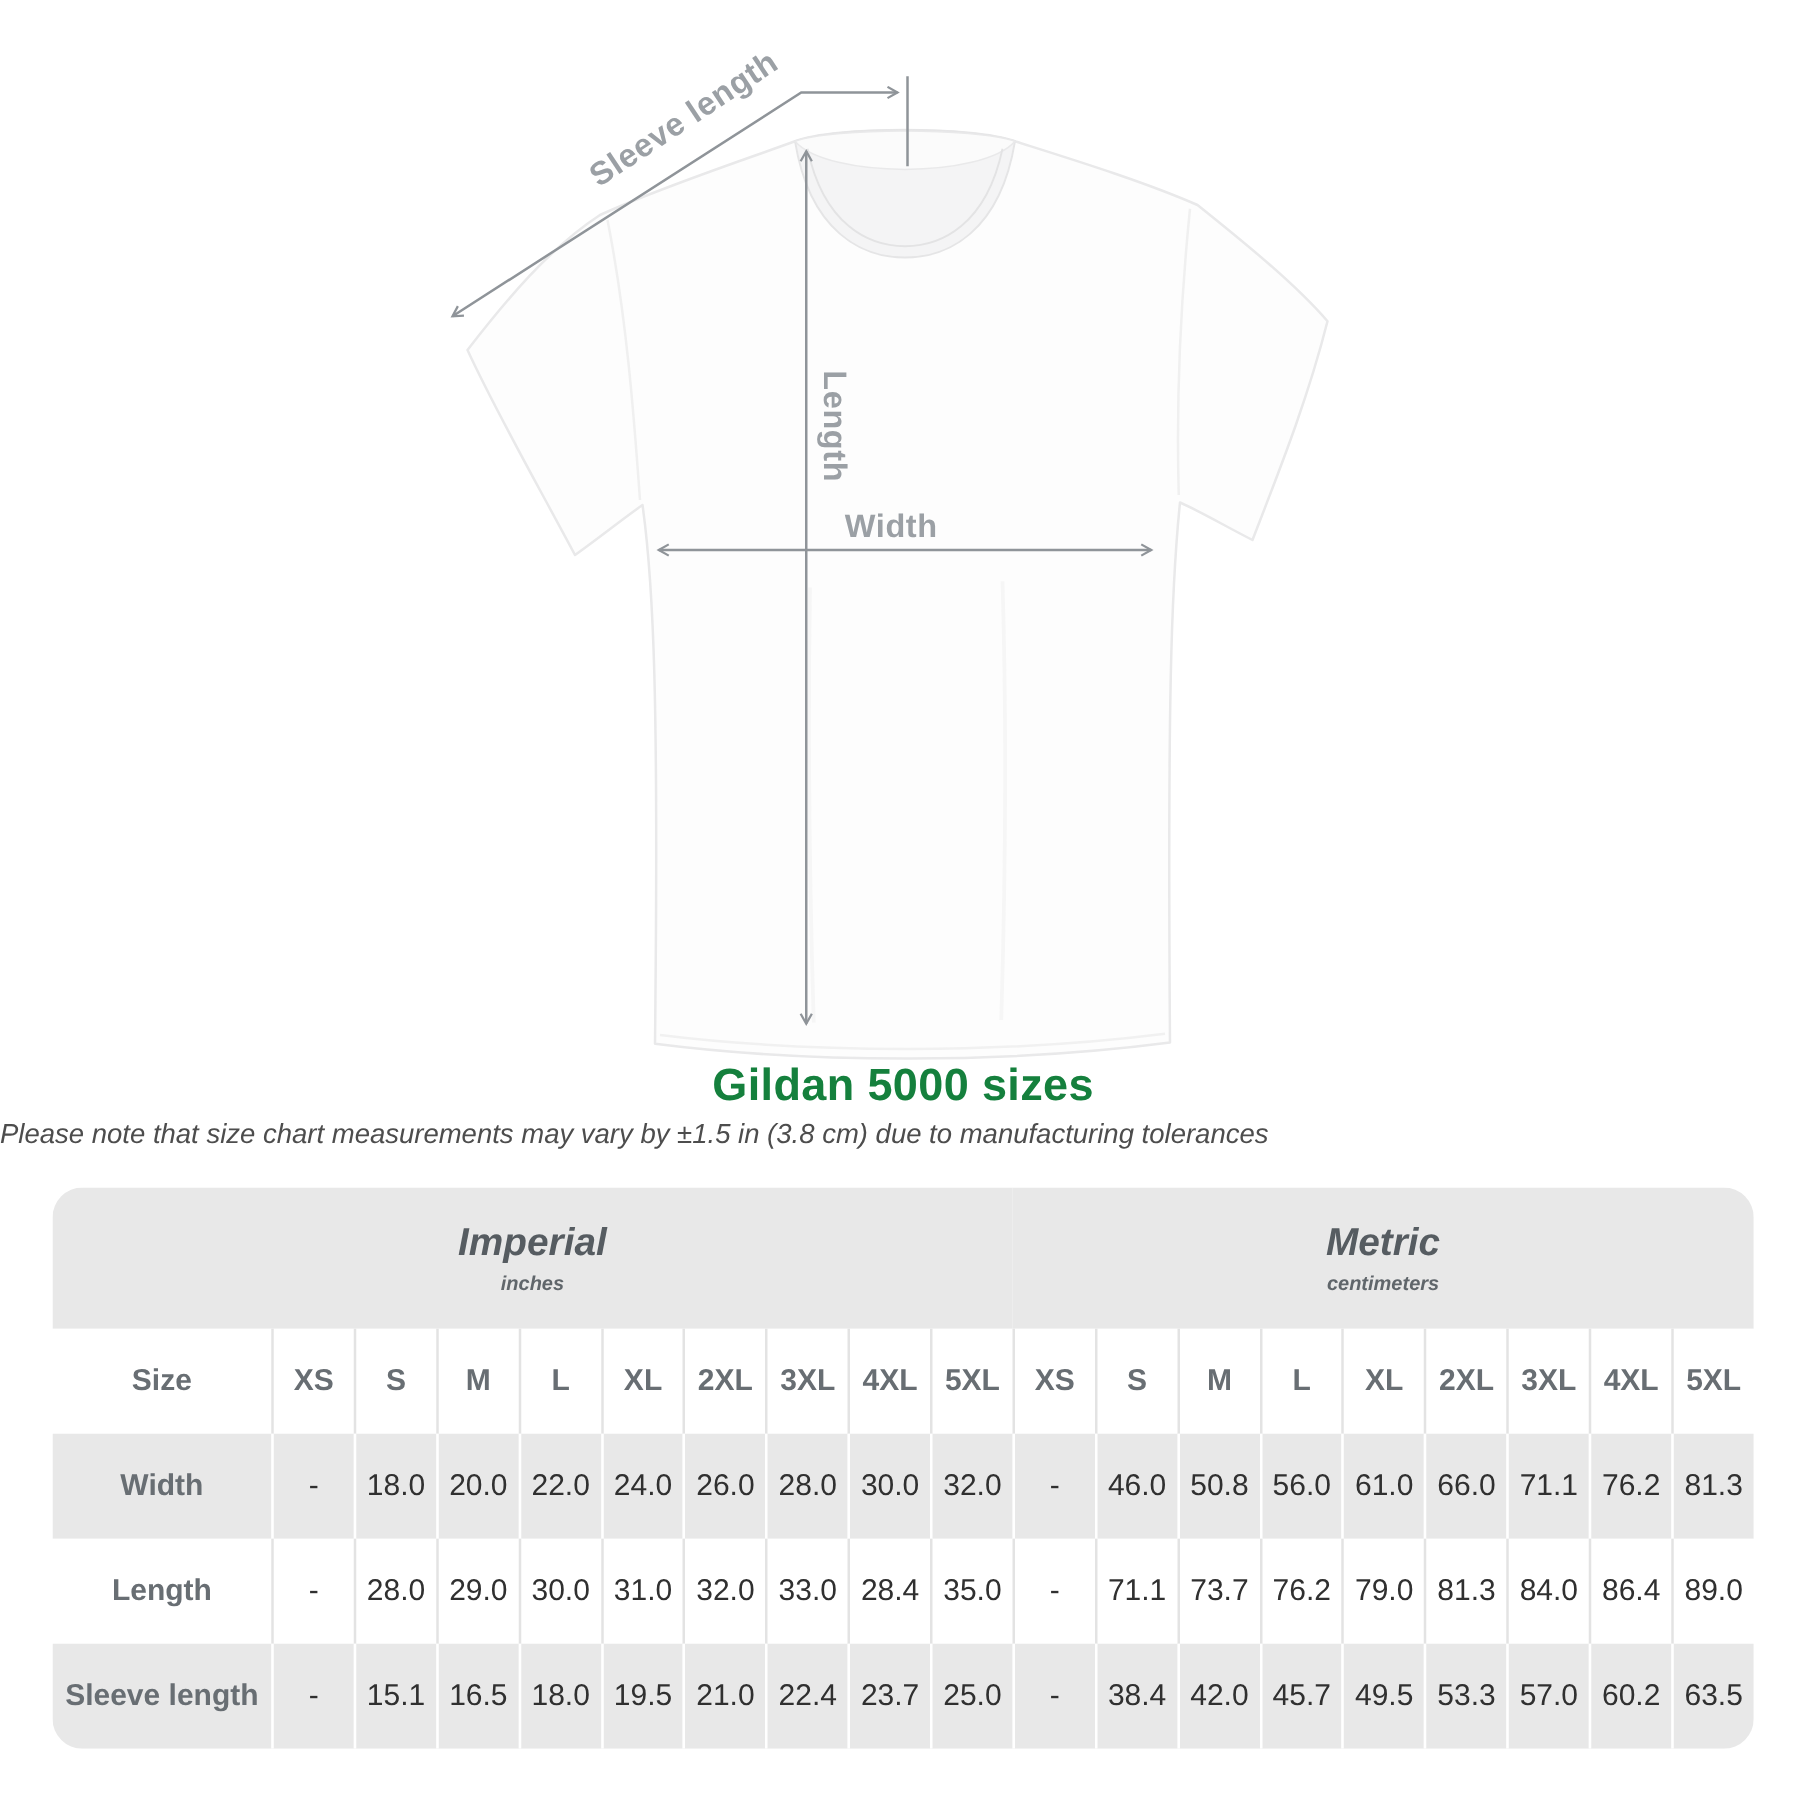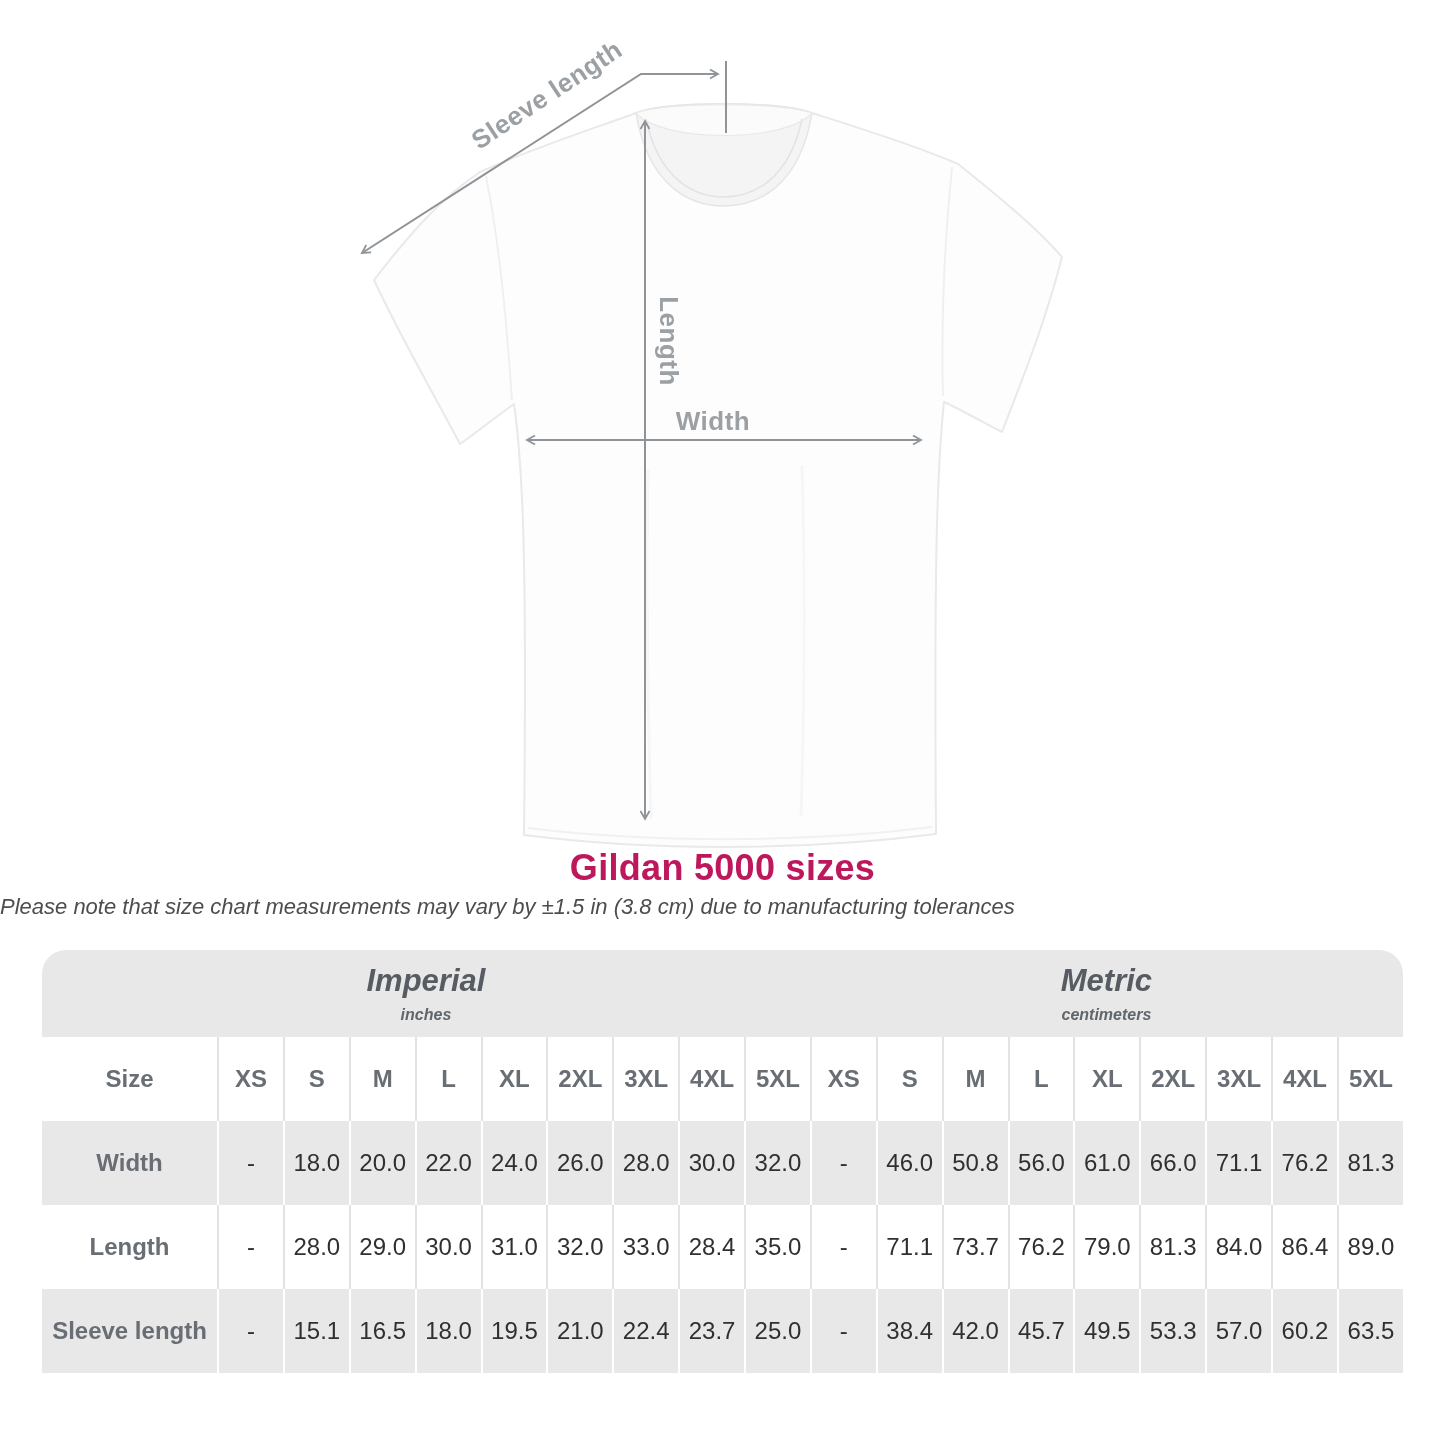--- a/index.html
+++ b/index.html
@@ -13,36 +13,36 @@
   .measure-label{
     position:absolute;font-weight:bold;font-size:26px;letter-spacing:.5px;
     color:var(--measure-label,#9ba0a5);white-space:nowrap;
   }
   .lbl-sleeve{left:547px;top:95px;transform:translate(-50%,-50%) rotate(-33.5deg);}
   .lbl-length{left:668px;top:341px;transform:translate(-50%,-50%) rotate(90deg);}
   .lbl-width{left:713px;top:421px;transform:translate(-50%,-50%);}
   
   .page-title{
     position:absolute;left:0;top:847px;width:100%;text-align:center;
-    font-size:36px;font-weight:bold;color:#be185d;letter-spacing:.3px;
+    font-size:36px;font-weight:bold;color:#15803d;letter-spacing:.3px;
   }
   .page-note{
     position:absolute;left:0;top:894px;width:100%;
     font-size:22px;font-style:italic;color:#4d4d4d;
   }
   
   .table-card{
     position:absolute;left:42px;top:950px;width:1361px;height:449px;
     border-radius:24px;overflow:hidden;background:#fff;
   }
   table.size-table{
     width:1361px;table-layout:fixed;border-collapse:separate;border-spacing:0;
   }
   .size-table th,.size-table td{padding:0;text-align:center;vertical-align:middle;}
-  tr.band-row th{height:87px;background:var(--band-gray,#e8e8e8);}
+  tr.band-row th{height:113px;background:var(--band-gray,#e8e8e8);}
   .band-sec{font-size:31px;font-weight:bold;font-style:italic;color:#565c61;}
   .band-unit{font-size:16px;font-style:italic;color:#60666b;margin-top:7px;}
   tr.header-row th{height:84px;background:#ffffff;font-size:24px;font-weight:bold;color:var(--label-text,#686e73);margin-top:18px;}
   tr.data-row th,tr.data-row td{height:84px;font-size:24px;}
   tr.data-row th{font-weight:bold;color:var(--label-text,#686e73);}
   tr.data-row td{font-weight:normal;color:var(--number-text,#303030);}
   tr.row-gray th,tr.row-gray td{background:var(--band-gray,#e8e8e8);}
   tr.row-white th,tr.row-white td{background:#ffffff;}
   
   tr.header-row th + th,

